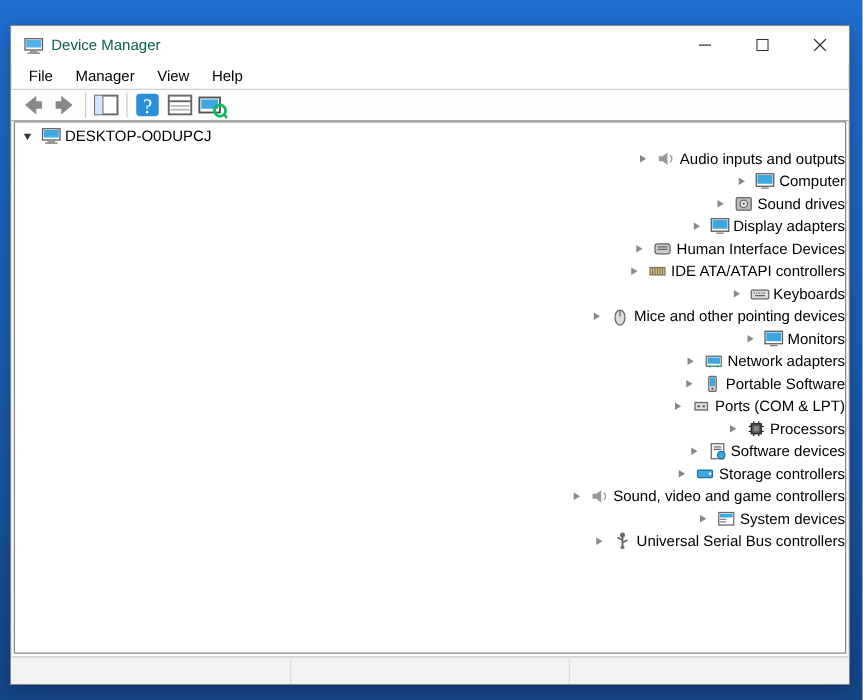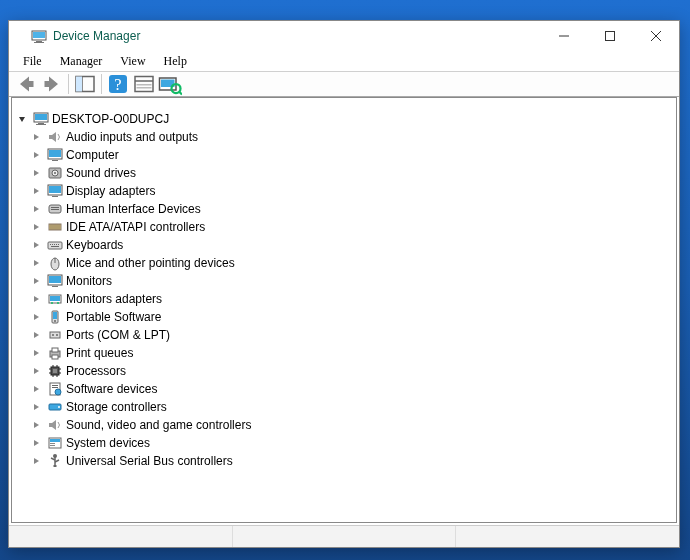--- a/index.html
+++ b/index.html
@@ -19,74 +19,74 @@
     background:#fff;
     border:1px solid #888;
     display:flex;
     flex-direction:column;
     box-shadow:0 4px 16px rgba(0,0,0,.3);
   }
   .titlebar {
     height:30px;
     display:flex;
     align-items:center;
-    padding-left:20px;
+    padding-left:8px;
     background:#fff;
   }
   .titlebar .app-icon { width:16px; height:16px; margin:0 6px 0 2px; }
   .titlebar .title { flex:1; color:#0b5d4f; font-size:12px; }
   .winbtn { width:46px; height:30px; display:flex; align-items:center; justify-content:center; }
   .winbtn svg { width:10px; height:10px; }
   .menubar {
     height:20px;
     display:flex;
     align-items:center;
     padding:0 6px;
     gap:2px;
     font-size:12px;
   }
-  .menuitem { padding:2px 8px;font-family:Liberation Serif, serif; }
+  .menuitem { padding:2px 8px; }
   .toolbar {
     height:26px;
     border-top:1px solid #d0d0d0;
     border-bottom:1px solid #aaa;
     display:flex;
     align-items:center;
     padding:0 4px;
     background:#fdfdfd;
   }
   .tbtn { width:24px; height:22px; margin:0 1px; display:flex; align-items:center; justify-content:center; }
   .tool-sep { width:1px; height:20px; background:#ccc; margin:0 3px; }
   .content {
     flex:1;
     border:1px solid #888;
     margin:0 2px 2px 2px;
     overflow:auto;
     background:#fff;
     position:relative;
   }
-  .tree { padding:12px 0; }
+  .tree { padding:2px 0; }
   .trow {
     height:18px;
     display:flex;
     align-items:center;
     padding-left:4px;
   }
   .expander {
     width:12px; height:12px;
     display:flex; align-items:center; justify-content:center;
     margin-right:2px;
     color:#666;
     font-size:10px;
   }
   .expander.open { color:#222; }
   .expander svg { width:8px; height:8px; }
   .node-icon { width:16px; height:16px; margin:0 3px; }
   .label { font-size:12px; color:#000; }
-  .child { padding-left:18px; }
+  .child { padding-left:18px;justify-content:flex-end; }
   .statusbar {
     height:22px;
     border-top:1px solid #ccc;
     display:flex;
     background:#f3f3f3;
   }
   .statusbar .cell { flex:1; border-right:1px solid #ddd; }
 </style>
 </head>
 <body>
@@ -285,21 +285,21 @@
         </div>
         <div class="trow child">
           <span class="expander">
             <svg viewBox="0 0 8 8">
               <path d="M2 1 L7 4 L2 7 Z" fill="#888"></path>
             </svg>
           </span>
           <span class="node-icon"><svg viewBox="0 0 16 16">
               <use href="#ic-network"></use>
             </svg></span>
-          <span class="label">Monitors adapters</span>
+          <span class="label">Network adapters</span>
         </div>
         <div class="trow child">
           <span class="expander">
             <svg viewBox="0 0 8 8">
               <path d="M2 1 L7 4 L2 7 Z" fill="#888"></path>
             </svg>
           </span>
           <span class="node-icon"><svg viewBox="0 0 16 16">
               <use href="#ic-portable"></use>
             </svg></span>
@@ -308,31 +308,20 @@
         <div class="trow child">
           <span class="expander">
             <svg viewBox="0 0 8 8">
               <path d="M2 1 L7 4 L2 7 Z" fill="#888"></path>
             </svg>
           </span>
           <span class="node-icon"><svg viewBox="0 0 16 16">
               <use href="#ic-port"></use>
             </svg></span>
           <span class="label">Ports (COM &amp; LPT)</span>
-        </div>
-        <div class="trow child">
-          <span class="expander">
-            <svg viewBox="0 0 8 8">
-              <path d="M2 1 L7 4 L2 7 Z" fill="#888"></path>
-            </svg>
-          </span>
-          <span class="node-icon"><svg viewBox="0 0 16 16">
-              <use href="#ic-printer"></use>
-            </svg></span>
-          <span class="label">Print queues</span>
         </div>
         <div class="trow child">
           <span class="expander">
             <svg viewBox="0 0 8 8">
               <path d="M2 1 L7 4 L2 7 Z" fill="#888"></path>
             </svg>
           </span>
           <span class="node-icon"><svg viewBox="0 0 16 16">
               <use href="#ic-cpu"></use>
             </svg></span>

